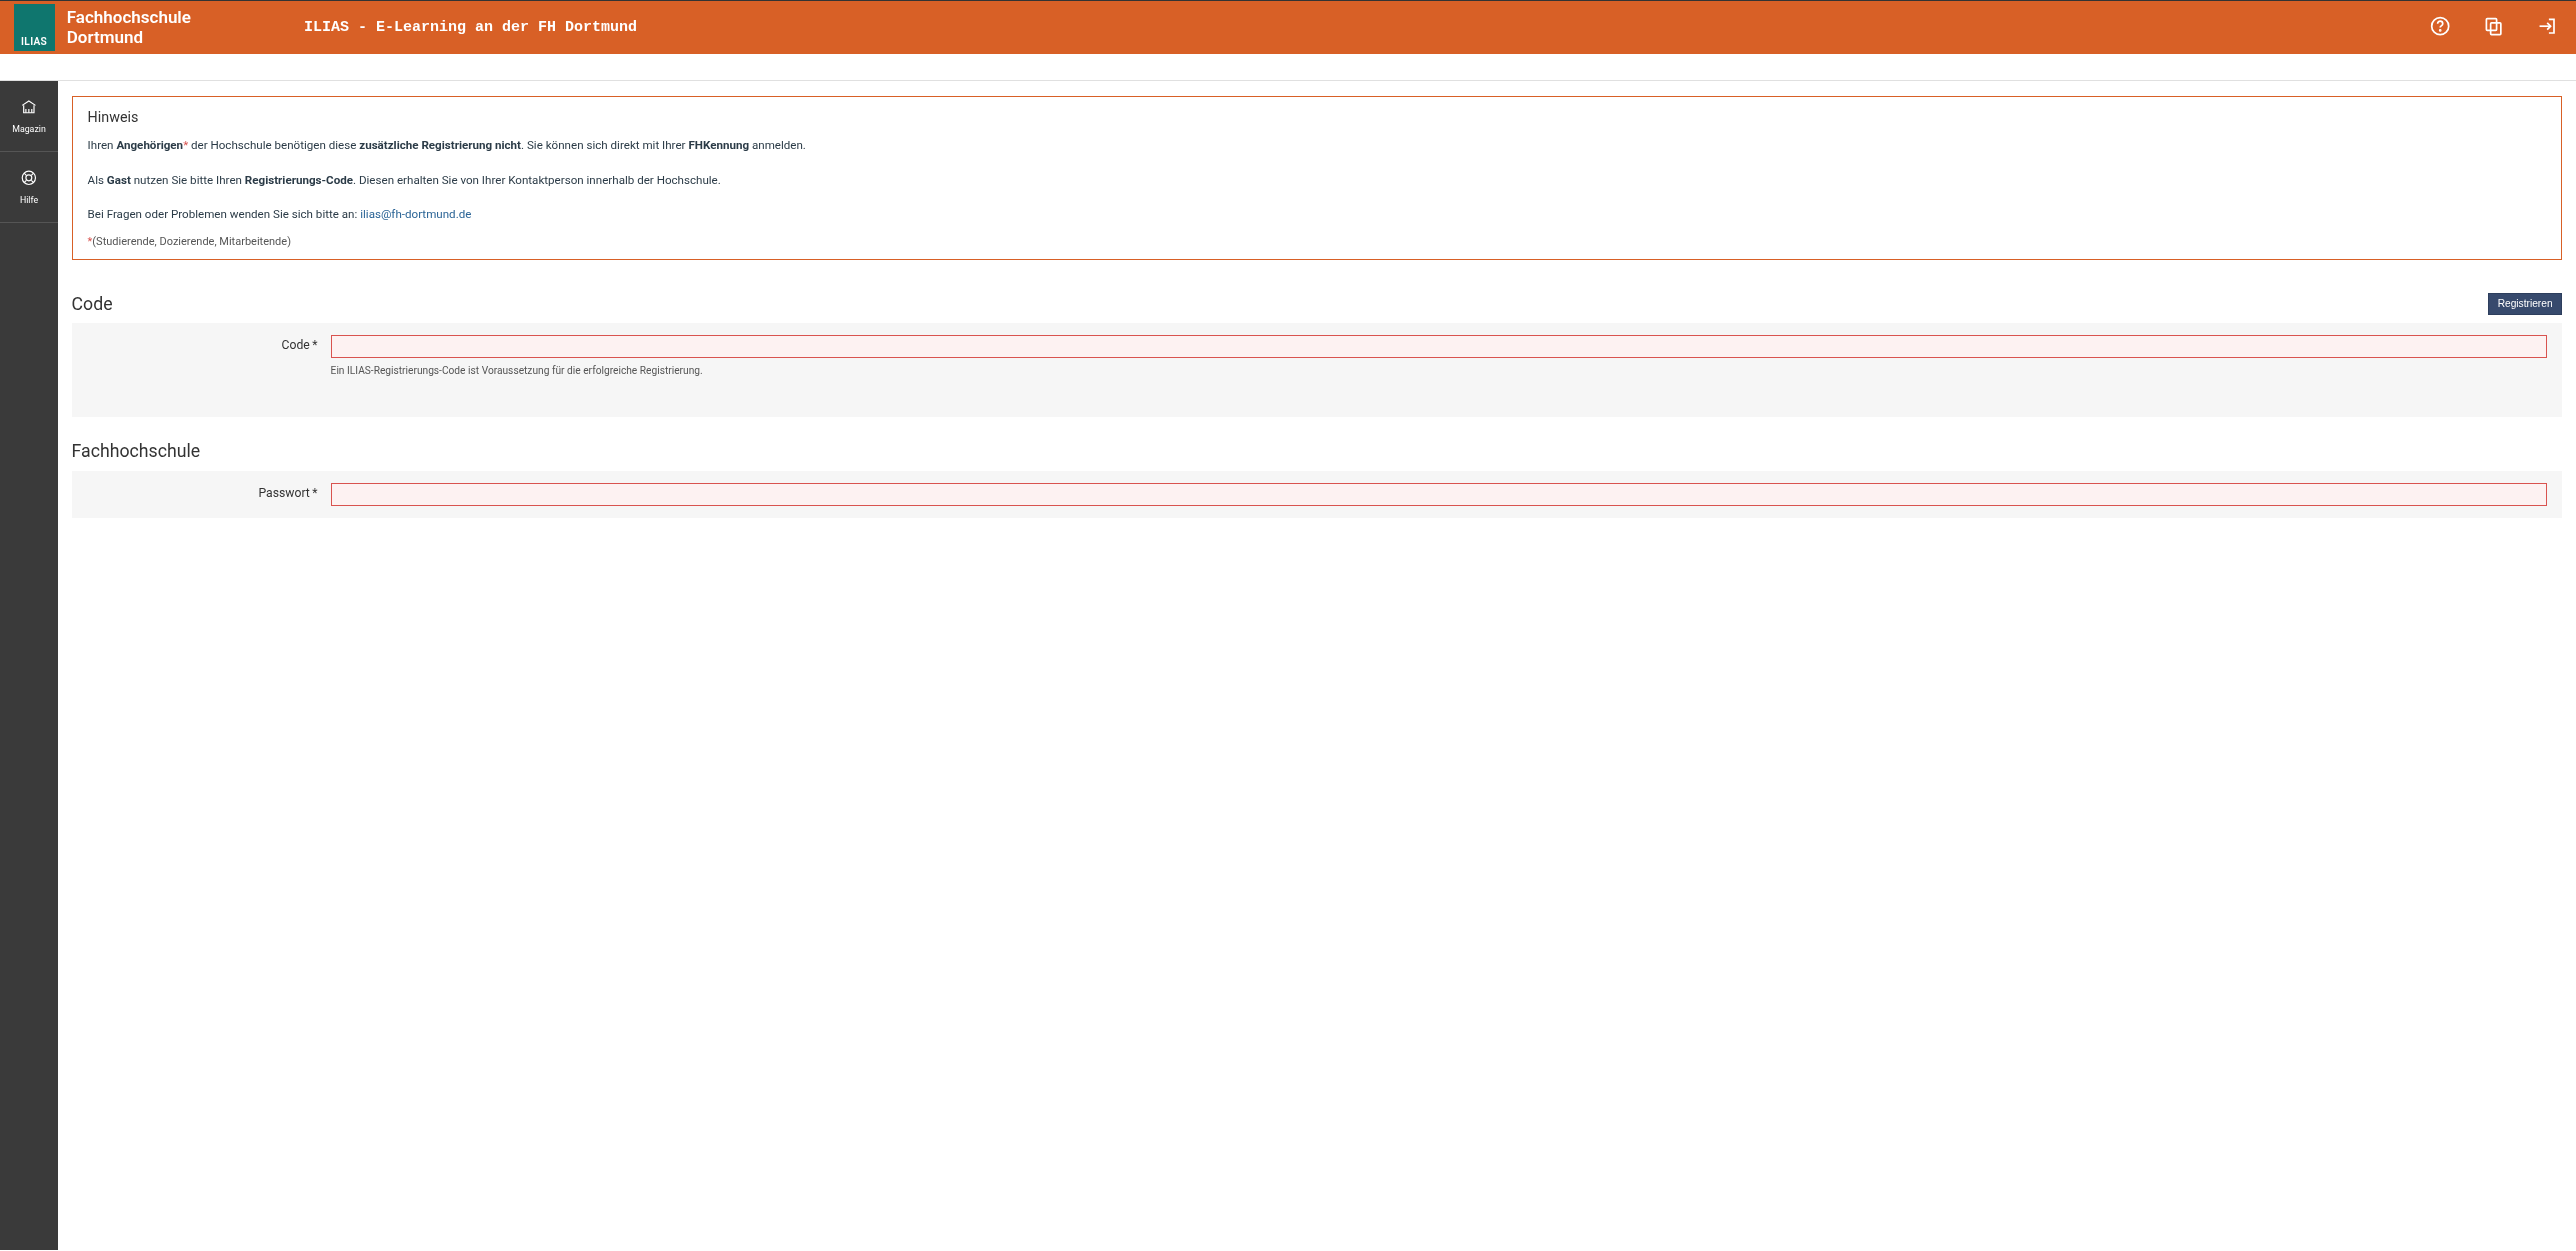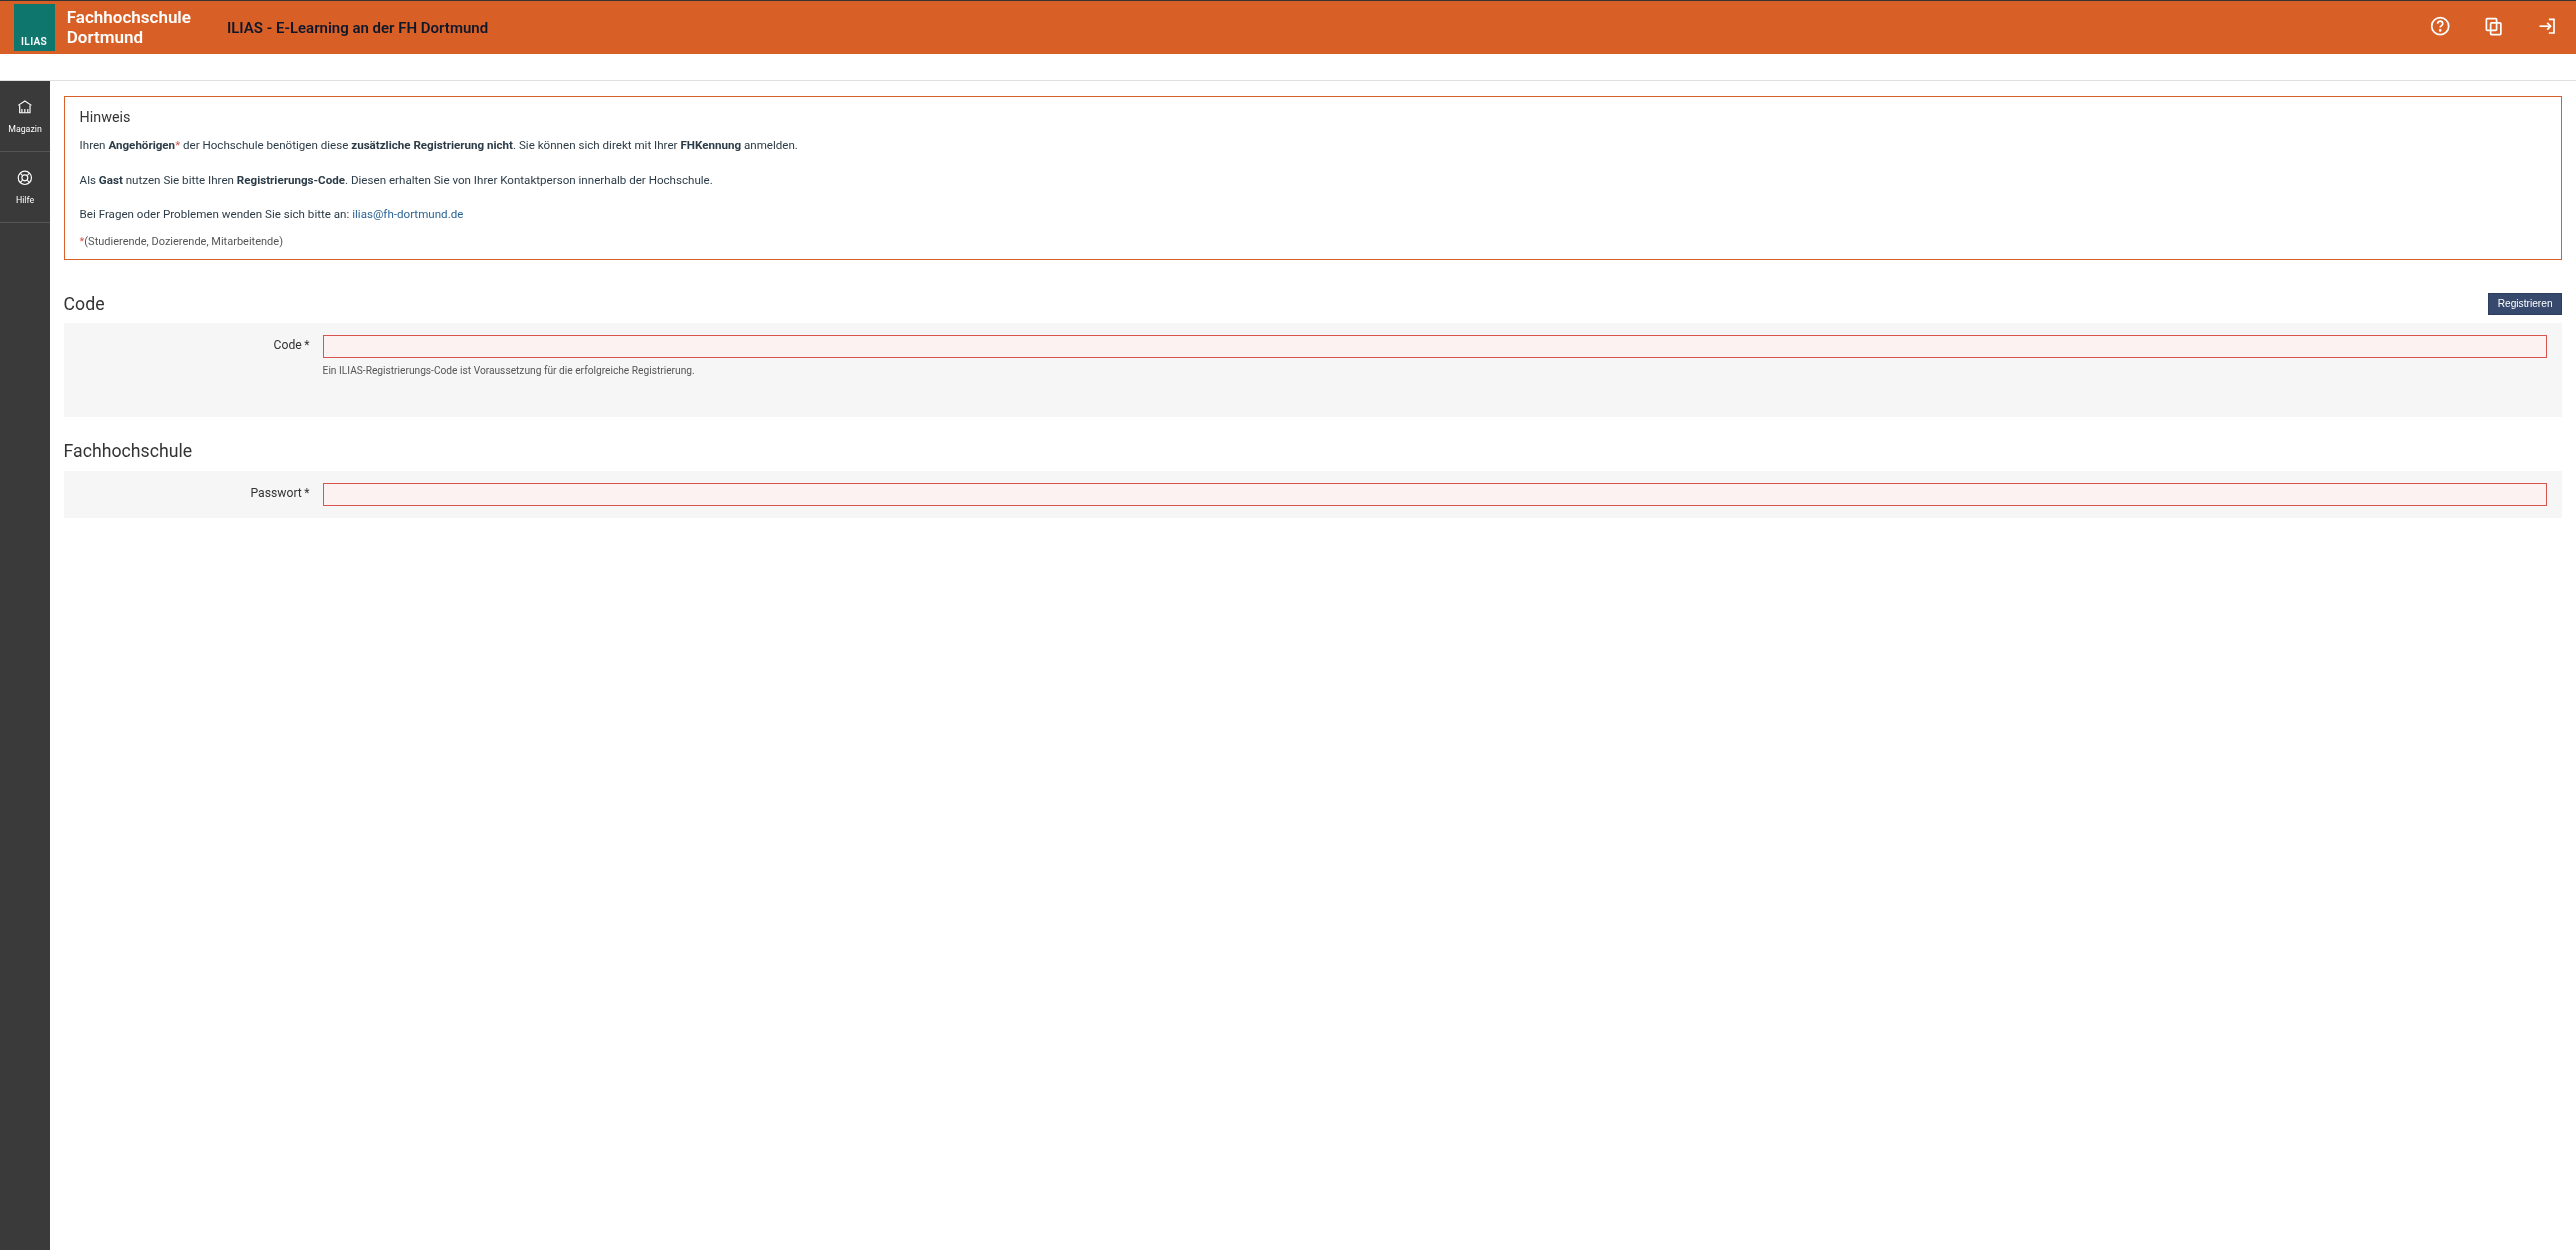--- a/index.html
+++ b/index.html
@@ -30,24 +30,25 @@
   font-size: 10.2px;
   letter-spacing: 0.3px;
 }
 .brand-title {
   color: #ffffff;
   font-size: 17px;
   font-weight: 600;
   line-height: 1.15;
 }
 .page-title {
-  color: #0f172a;
+  color: #ffffff;
   font-size: 15px;
   font-weight: 600;
-  margin-left: 36px;
+  margin-left: 113px;
+  font-family: Liberation Mono, monospace;
 }
 .top-icons {
   margin-left: auto;
   display: flex;
   gap: 33px;
   align-items: center;
   padding-right: 5.4px;
 }
 .top-icons svg { stroke: white; fill: none; width: 20.4px; height: 20.4px; stroke-width: 2; }
 
@@ -55,21 +56,21 @@
   height: 27px;
   background: white;
   border-bottom: 0.7px solid #e0e0e0;
 }
 
 .layout {
   display: flex;
   min-height: calc(100vh - 82px);
 }
 .sidebar {
-  width: 50px;
+  width: 58px;
   background: #3a3a3a;
   flex-shrink: 0;
 }
 .sidebar-item {
   display: flex;
   flex-direction: column;
   align-items: center;
   justify-content: center;
   gap: 6.8px;
   height: 71px;

